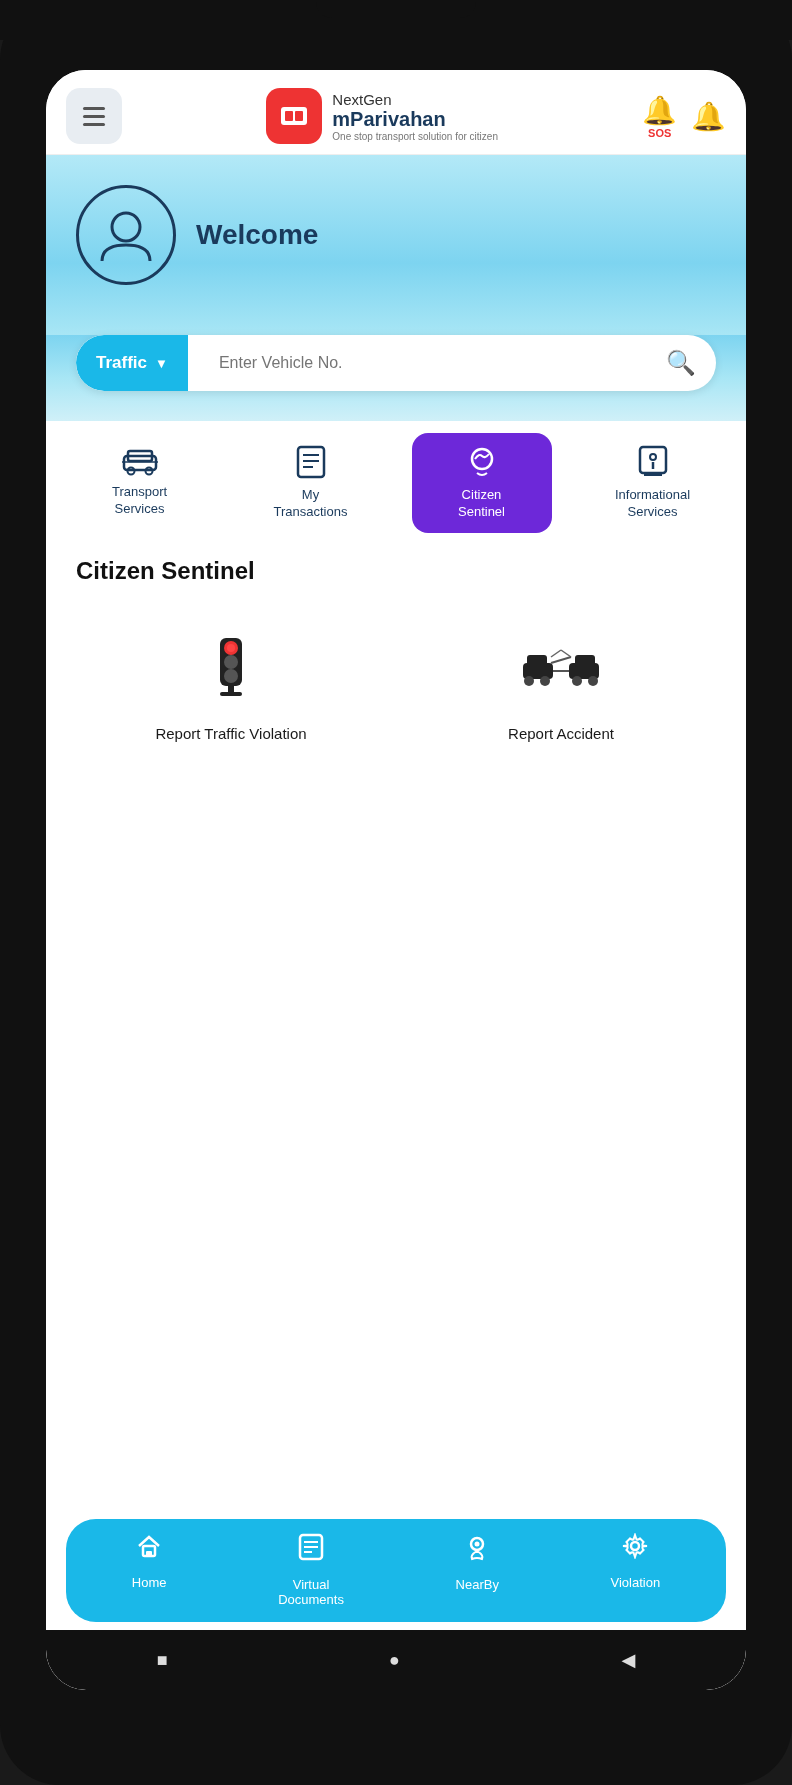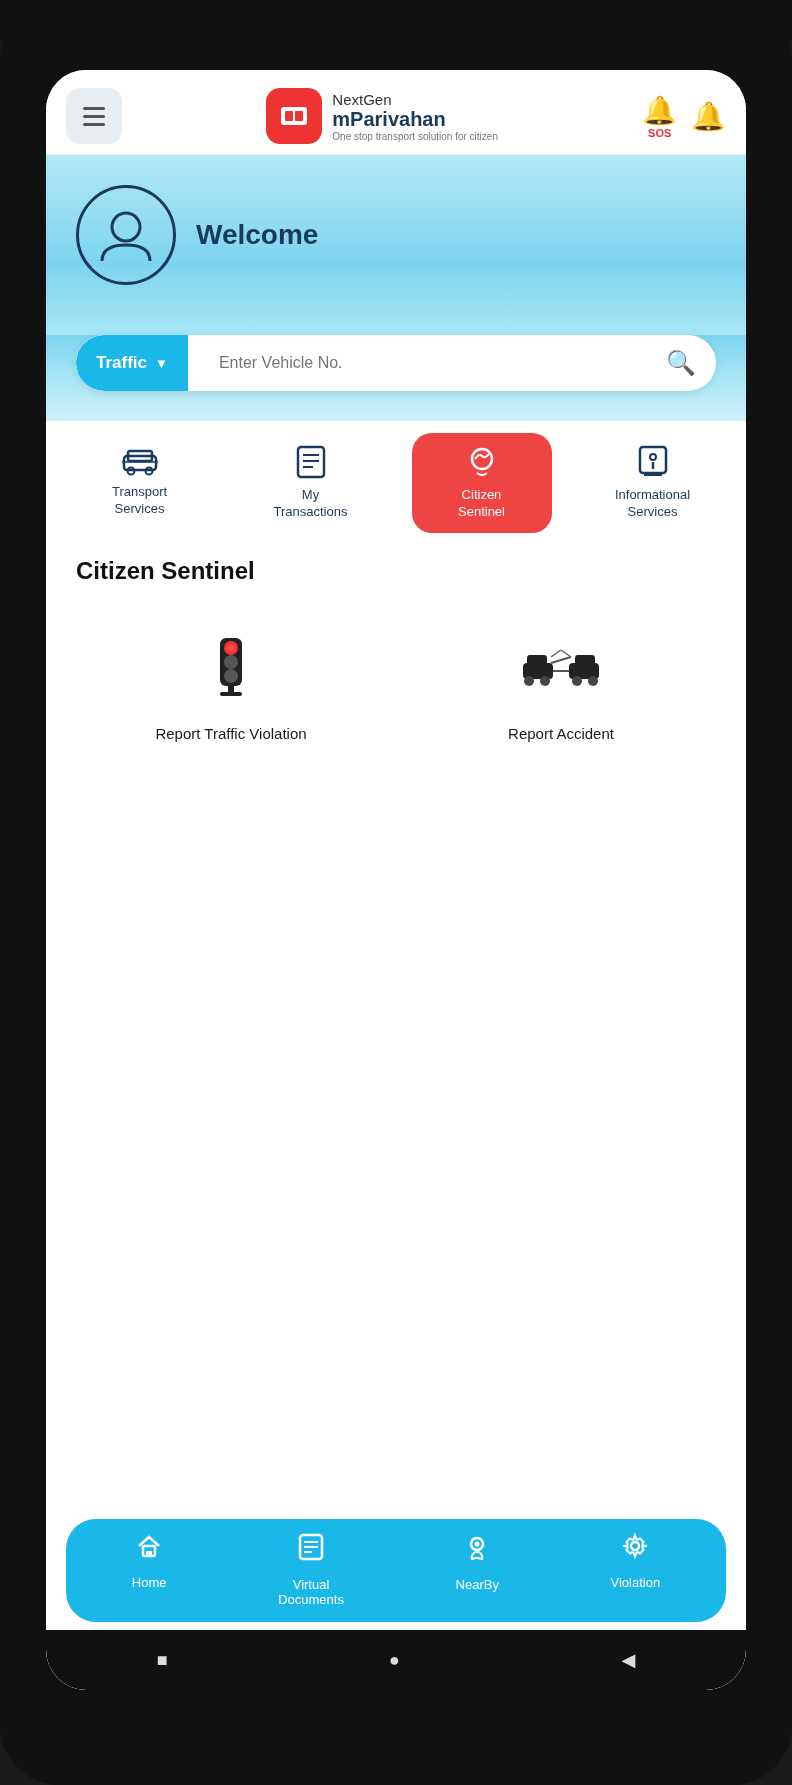--- a/index.html
+++ b/index.html
@@ -222,23 +222,22 @@
       display: flex;
       flex-direction: column;
       align-items: center;
       gap: 8px;
       cursor: pointer;
       padding: 12px 10px 12px;
       border-radius: 16px;
       width: 140px;
     }
     .nav-tab.active {
-      background: #ef4444;
+      background: #6d28d9;
       color: #fff;
-      border-radius: 20px;
     }
     .nav-tab .tab-icon {
       font-size: 30px;
     }
     .nav-tab .tab-label {
       font-size: 13px;
       text-align: center;
       color: #1a3a5c;
       font-weight: 500;
       line-height: 1.3;

